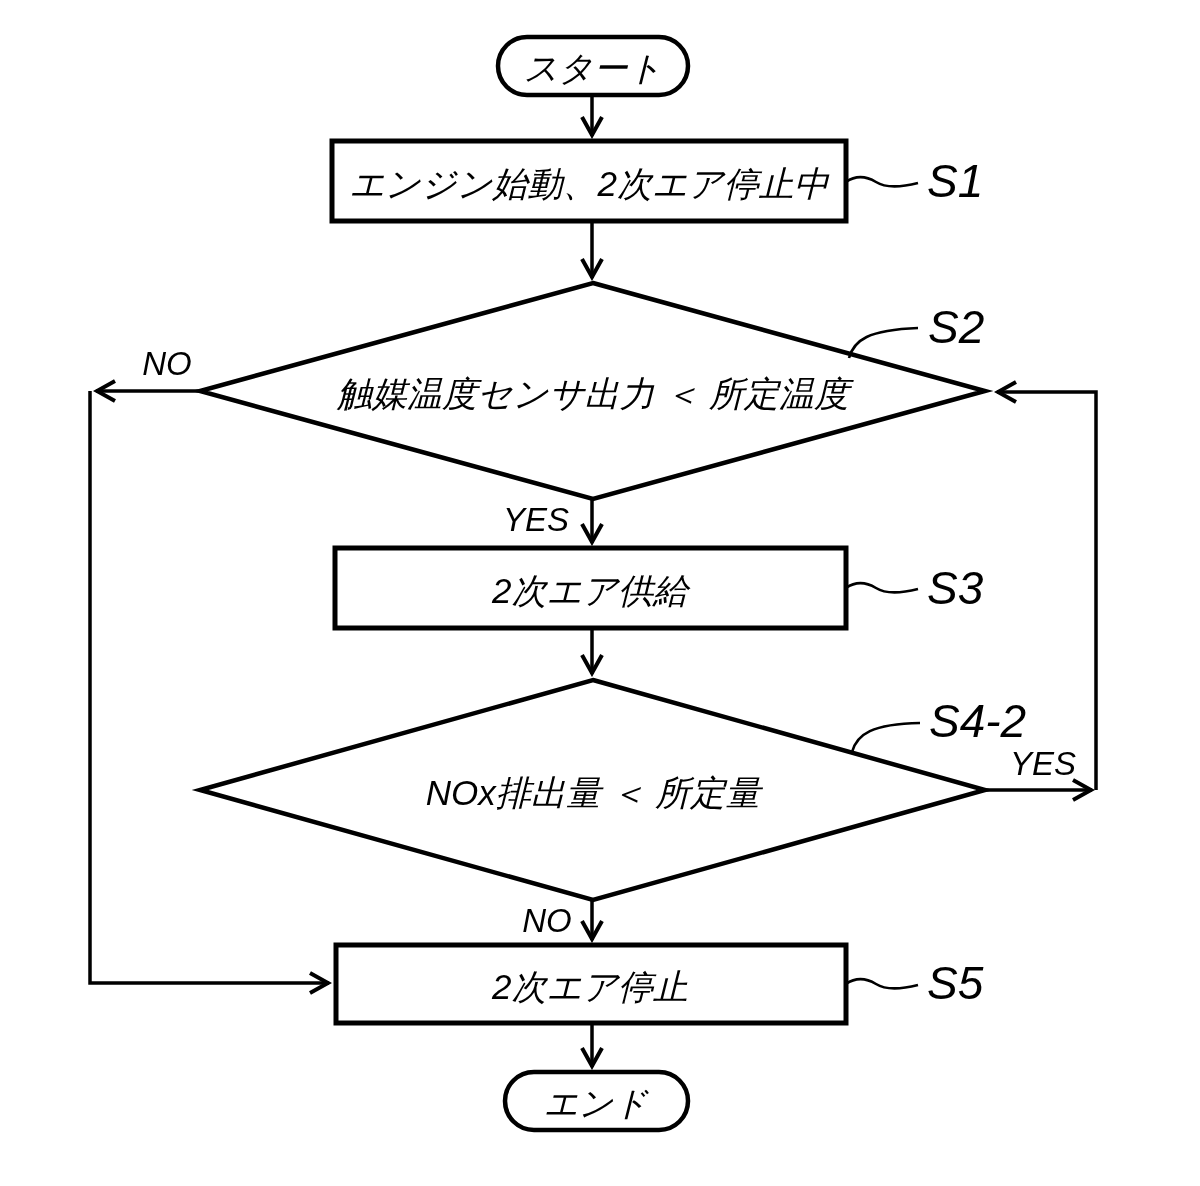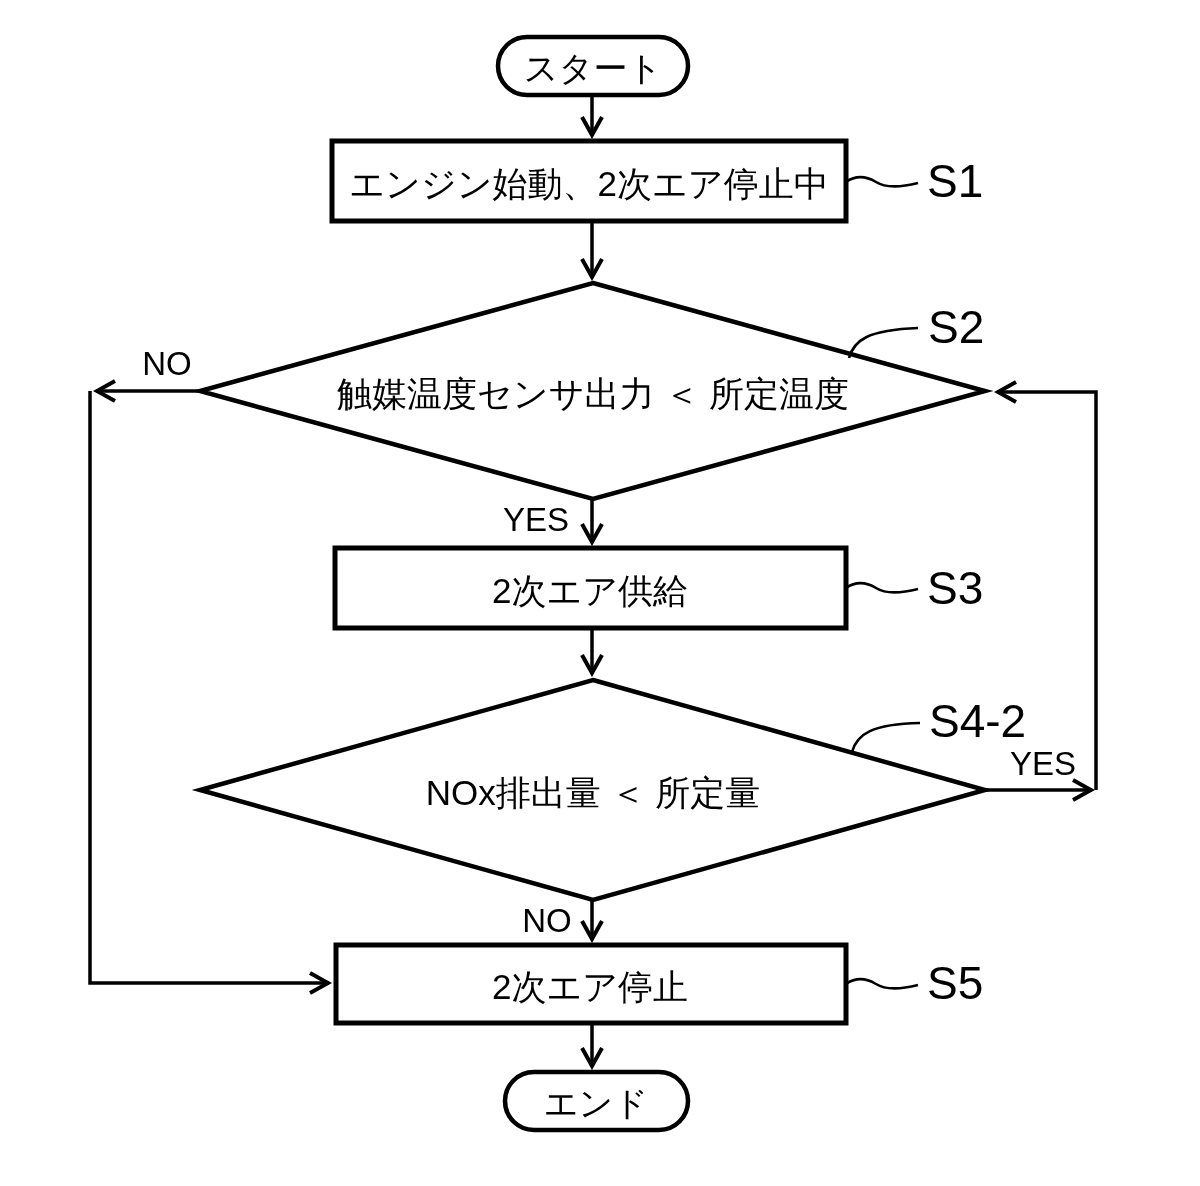--- a/index.html
+++ b/index.html
@@ -6,20 +6,21 @@
     margin: 0;
     padding: 0;
     background: #ffffff;
   }
   .stage {
     position: relative;
     width: 1200px;
     height: 1186px;
     background: #ffffff;
     overflow: hidden;
+    font-style: italic;
   }
   svg {
     display: block;
     font-family: "Liberation Sans", sans-serif;
   }
   .shape {
     fill: #ffffff;
     stroke: #000000;
   }
   .box     { stroke-width: 5; }

